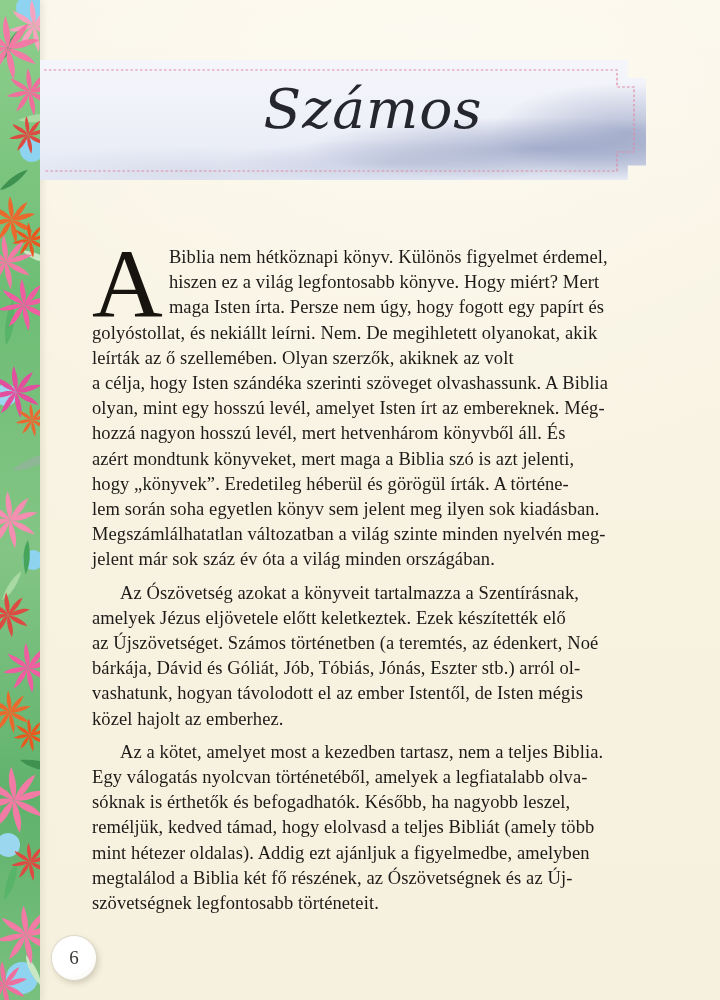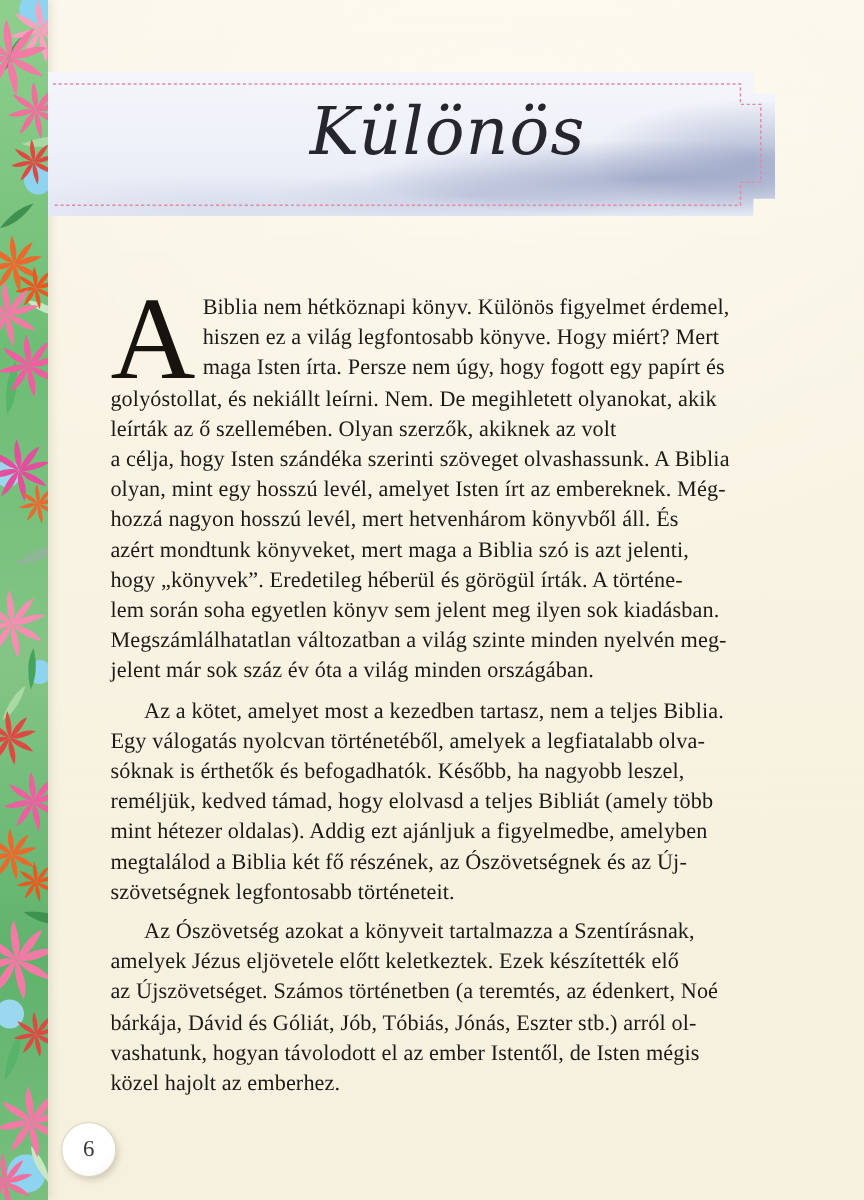--- a/index.html
+++ b/index.html
@@ -128,46 +128,46 @@
     <use href="#flower" fill="#dd4a41" transform="translate(30,862) scale(0.8)"></use>
     <use href="#flower" fill="#f27ba6" transform="translate(26,935) scale(1.25)"></use>
     <use href="#flower" fill="#ef6f9d" transform="translate(4,985) scale(1.0)"></use>
   </svg>
 </div>
 
 <div class="banner"></div>
 <svg class="stitch" viewBox="0 0 606 120" xmlns="http://www.w3.org/2000/svg">
   <path d="M4 10 H577 V27 H594 V92 H577 V111 H4" fill="none" stroke="#df8ba4" stroke-width="1.2" stroke-dasharray="2.6 2.2"></path>
 </svg>
-<div class="banner-title">Különös</div>
+<div class="banner-title">Számos</div>
 
 <div class="content">
   <p><span class="dropcap">A</span><span class="ptext">Biblia nem hétköznapi könyv. Különös figyelmet érdemel,
 hiszen ez a világ legfontosabb könyve. Hogy miért? Mert
 maga Isten írta. Persze nem úgy, hogy fogott egy papírt és
 golyóstollat, és nekiállt leírni. Nem. De megihletett olyanokat, akik
 leírták az ő szellemében. Olyan szerzők, akiknek az volt
 a célja, hogy Isten szándéka szerinti szöveget olvashassunk. A Biblia
 olyan, mint egy hosszú levél, amelyet Isten írt az embereknek. Még-
 hozzá nagyon hosszú levél, mert hetvenhárom könyvből áll. És
 azért mondtunk könyveket, mert maga a Biblia szó is azt jelenti,
 hogy „könyvek”. Eredetileg héberül és görögül írták. A történe-
 lem során soha egyetlen könyv sem jelent meg ilyen sok kiadásban.
 Megszámlálhatatlan változatban a világ szinte minden nyelvén meg-
 jelent már sok száz év óta a világ minden országában.</span></p>
+  <p class="indented"><span class="ptext">Az Ószövetség azokat a könyveit tartalmazza a Szentírásnak,
+amelyek Jézus eljövetele előtt keletkeztek. Ezek készítették elő
+az Újszövetséget. Számos történetben (a teremtés, az édenkert, Noé
+bárkája, Dávid és Góliát, Jób, Tóbiás, Jónás, Eszter stb.) arról ol-
+vashatunk, hogyan távolodott el az ember Istentől, de Isten mégis
+közel hajolt az emberhez.</span></p>
   <p class="indented"><span class="ptext">Az a kötet, amelyet most a kezedben tartasz, nem a teljes Biblia.
 Egy válogatás nyolcvan történetéből, amelyek a legfiatalabb olva-
 sóknak is érthetők és befogadhatók. Később, ha nagyobb leszel,
 reméljük, kedved támad, hogy elolvasd a teljes Bibliát (amely több
 mint hétezer oldalas). Addig ezt ajánljuk a figyelmedbe, amelyben
 megtalálod a Biblia két fő részének, az Ószövetségnek és az Új-
 szövetségnek legfontosabb történeteit.</span></p>
-  <p class="indented"><span class="ptext">Az Ószövetség azokat a könyveit tartalmazza a Szentírásnak,
-amelyek Jézus eljövetele előtt keletkeztek. Ezek készítették elő
-az Újszövetséget. Számos történetben (a teremtés, az édenkert, Noé
-bárkája, Dávid és Góliát, Jób, Tóbiás, Jónás, Eszter stb.) arról ol-
-vashatunk, hogyan távolodott el az ember Istentől, de Isten mégis
-közel hajolt az emberhez.</span></p>
 </div>
 
 <div class="pagenum">
   <span>6</span>
 </div>
 
 </body></html>

